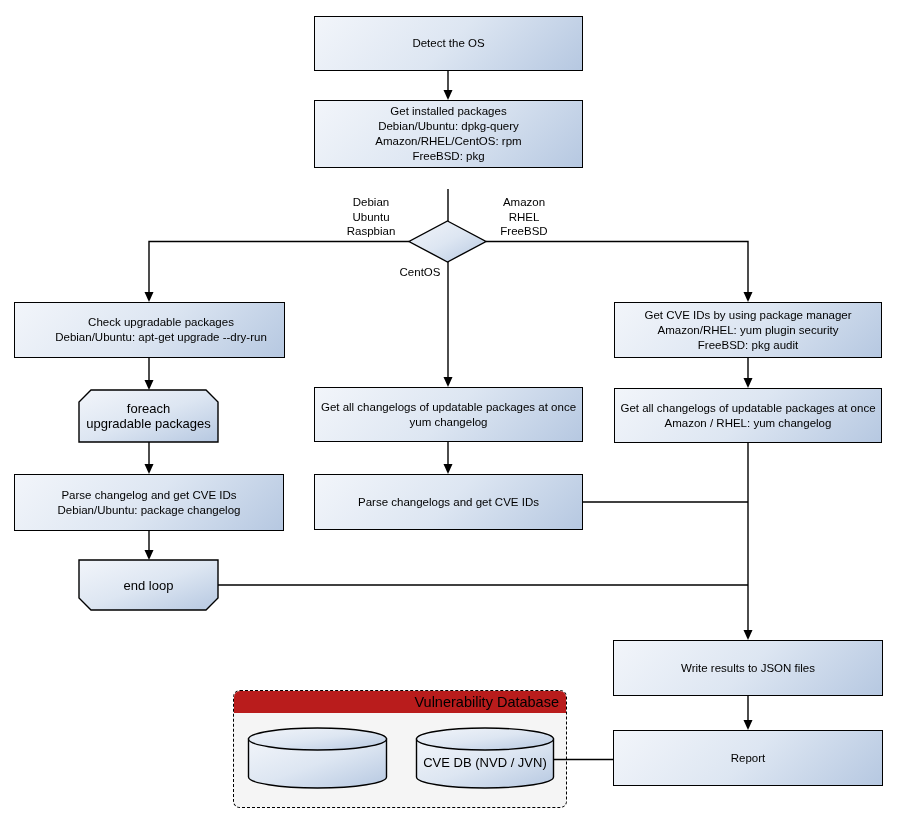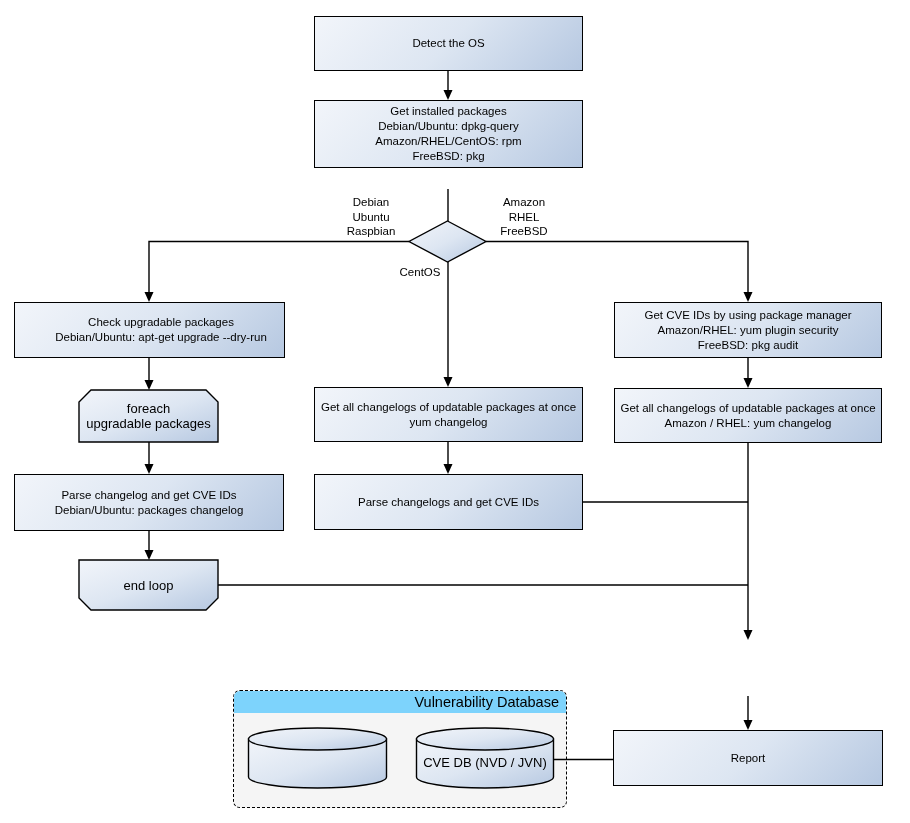--- a/index.html
+++ b/index.html
@@ -52,21 +52,21 @@
     position: absolute;
     left: 233px; top: 690px; width: 334px; height: 118px;
     box-sizing: border-box;
     border: 1.6px dashed #000;
     border-radius: 7px;
     background: #f5f5f5;
     z-index: 0;
   }
   .db-header {
     height: 22px;
-    background: #7dd3fc;
+    background: #b91c1c;
     border-radius: 6px 6px 0 0;
     border-bottom: 0;
     text-align: right;
     font-size: 14.5px;
     line-height: 22px;
     padding-right: 7px;
   }
 </style>
 </head>
 <body>
@@ -133,34 +133,35 @@
 
   <div class="node" style="left:314px; top:100px; width:269px; height:68px;">Get installed packages
 Debian/Ubuntu: dpkg-query
 Amazon/RHEL/CentOS: rpm
 FreeBSD: pkg</div>
 
   <div class="node" style="left:14px; top:302px; width:271px; height:56px;padding-left:27px;">Check upgradable packages
 Debian/Ubuntu: apt-get upgrade --dry-run</div>
 
   <div class="node" style="left:14px; top:474px; width:270px; height:57px;">Parse changelog and get  CVE IDs
-Debian/Ubuntu: packages changelog</div>
+Debian/Ubuntu: package changelog</div>
 
   <div class="node" style="left:314px; top:387px; width:269px; height:55px;">Get all changelogs of updatable packages at once
 yum changelog</div>
 
   <div class="node" style="left:314px; top:474px; width:269px; height:56px;">Parse changelogs and get CVE IDs</div>
 
   <div class="node" style="left:614px; top:302px; width:268px; height:56px;">Get CVE IDs by using package manager
 Amazon/RHEL: yum plugin security
 FreeBSD: pkg audit</div>
 
   <div class="node" style="left:614px; top:388px; width:268px; height:55px;">Get all changelogs of updatable packages at once
 Amazon / RHEL: yum changelog</div>
 
+  <div class="node" style="left:613px; top:640px; width:270px; height:56px;">Write results to JSON files</div>
 
   <div class="node" style="left:613px; top:730px; width:270px; height:56px;">Report</div>
 
   <div class="shape-label" style="left:79px; top:390px; width:139px; height:52px;">foreach
 upgradable  packages</div>
 
   <div class="shape-label" style="left:79px; top:560px; width:139px; height:50px;border-radius:21px;">end loop</div>
 
 
   <div class="shape-label" style="left:417px; top:744px; width:136px; height:36px;">CVE DB (NVD / JVN)</div>

